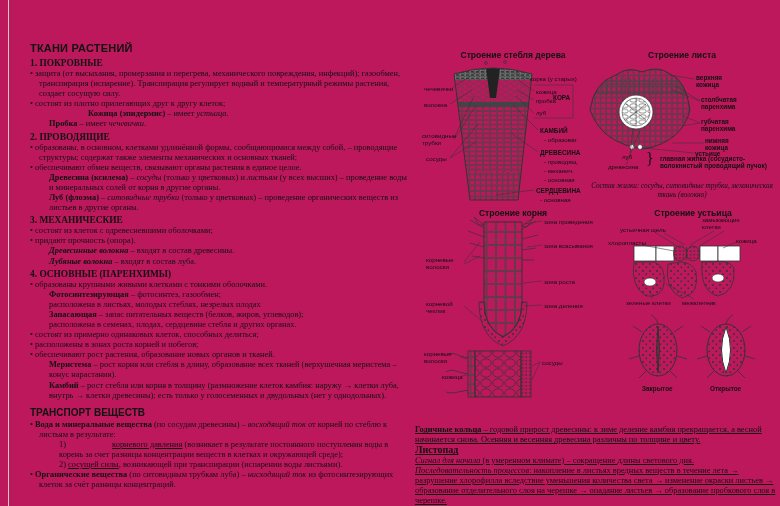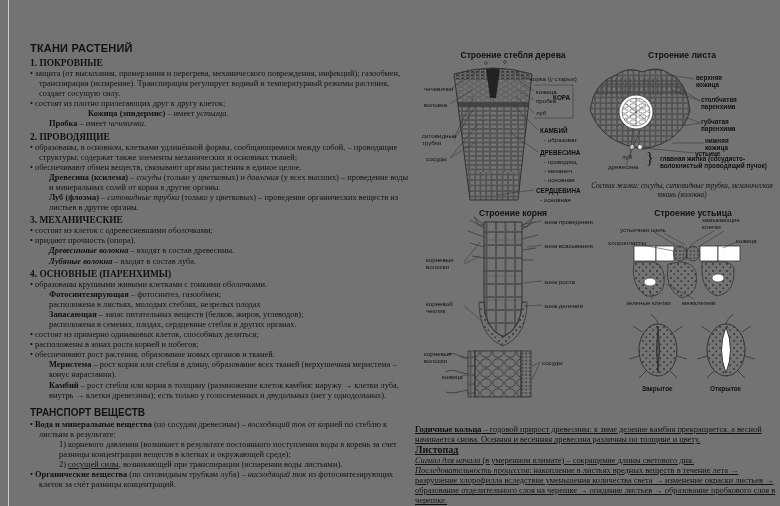--- a/index.html
+++ b/index.html
@@ -1,16 +1,16 @@
 <!DOCTYPE html>
 <html><head>
 <meta charset="utf-8">
 <style>
   html,body{margin:0;padding:0;background:#e8e8e8;}
-  .page{position:relative;width:780px;height:506px;background:#737373;overflow:hidden;
+  .page{position:relative;width:780px;height:506px;background:#be185d;overflow:hidden;
         font-family:"Liberation Serif",serif;color:#111;}
   .scan-edge{position:absolute;left:8px;top:0;width:1px;height:100%;background:#cccccc;}
   
   .left-col{position:absolute;left:30px;top:42px;width:382px;}
   .doc-title{font-family:"Liberation Sans",sans-serif;font-weight:bold;font-size:11px;margin:0 0 4px 0;letter-spacing:.2px;}
   .doc-h2{font-family:"Liberation Sans",sans-serif;font-weight:bold;font-size:10px;margin:6px 0 2px 0;}
   .sec-h{font-size:9.4px;font-weight:bold;margin:2px 0 1px 0;}
   .line{font-size:8.4px;line-height:10.1px;}
   .bullet{padding-left:9px;text-indent:-9px;}
   .bullet::before{content:"• ";}
@@ -40,21 +40,21 @@
     <div class="doc-title">ТКАНИ РАСТЕНИЙ</div>
     <div>
         <div class="sec-h">1. ПОКРОВНЫЕ</div>
         <div class="line bullet"><span>защита (от высыхания, промерзания и перегрева, механического повреждения, инфекций); газообмен, транспирация (испарение). Транспирация регулирует водный и температурный режимы растения, создает сосущую силу.</span></div>
         <div class="line bullet"><span>состоят из плотно прилегающих друг к другу клеток;</span></div>
         <div class="line indent"><span style="font-weight: bold; padding-left: 39px;">Кожица (эпидермис)</span><span> – имеет </span><span style="font-style: italic;">устьица</span><span>.</span></div>
         <div class="line indent"><span style="font-weight: bold;">Пробка</span><span> – имеет </span><span style="font-style: italic;">чечевички</span><span>.</span></div>
         <div class="sec-h">2. ПРОВОДЯЩИЕ</div>
         <div class="line bullet"><span>образованы, в основном, клетками удлинённой формы, сообщающимися между собой, – проводящие структуры; содержат также элементы механических и основных тканей;</span></div>
         <div class="line bullet"><span>обеспечивают обмен веществ, связывают органы растения в единое целое.</span></div>
-        <div class="line indent"><span style="font-weight: bold;">Древесина (ксилема)</span><span> – </span><span style="font-style: italic;">сосуды</span><span> (только у цветковых) и </span><span style="font-style: italic;">давления</span><span> (у всех высших) – проведение воды и минеральных солей от корня в другие органы.</span></div>
+        <div class="line indent"><span style="font-weight: bold;">Древесина (ксилема)</span><span> – </span><span style="font-style: italic;">сосуды</span><span> (только у цветковых) и </span><span style="font-style: italic;">листьям</span><span> (у всех высших) – проведение воды и минеральных солей от корня в другие органы.</span></div>
         <div class="line indent"><span style="font-weight: bold;">Луб (флоэма)</span><span> – </span><span style="font-style: italic;">ситовидные трубки</span><span> (только у цветковых) – проведение органических веществ из листьев в другие органы.</span></div>
         <div class="sec-h">3. МЕХАНИЧЕСКИЕ</div>
         <div class="line bullet"><span>состоят из клеток с одревесневшими оболочками;</span></div>
         <div class="line bullet"><span>придают прочность (опора).</span></div>
         <div class="line indent"><span style="font-weight: bold; font-style: italic;">Древесинные волокна</span><span> – входят в состав древесины.</span></div>
         <div class="line indent"><span style="font-weight: bold; font-style: italic;">Лубяные волокна</span><span> – входят в состав луба.</span></div>
         <div class="sec-h">4. ОСНОВНЫЕ (ПАРЕНХИМЫ)</div>
         <div class="line bullet"><span>образованы крупными живыми клетками с тонкими оболочками.</span></div>
         <div class="line indent"><span style="font-weight: bold;">Фотосинтезирующая</span><span> – фотосинтез, газообмен;</span></div>
         <div class="line cont"><span>расположена в листьях, молодых стеблях, незрелых плодах</span></div>
@@ -62,21 +62,21 @@
         <div class="line cont"><span>расположена в семенах, плодах, сердцевине стебля и других органах.</span></div>
         <div class="line bullet"><span>состоят из примерно одинаковых клеток, способных делиться;</span></div>
         <div class="line bullet"><span>расположены в зонах роста корней и побегов;</span></div>
         <div class="line bullet"><span>обеспечивают рост растения, образование новых органов и тканей.</span></div>
         <div class="line indent"><span style="font-weight: bold;">Меристема</span><span> – рост корня или стебля в длину, образование всех тканей (верхушечная меристема – конус нарастания).</span></div>
         <div class="line indent"><span style="font-weight: bold;">Камбий</span><span> – рост стебля или корня в толщину (размножение клеток камбия: наружу → клетки луба, внутрь → клетки древесины); есть только у голосеменных и двудольных (нет у однодольных).</span></div>
       </div>
     <div class="doc-h2">ТРАНСПОРТ ВЕЩЕСТВ</div>
     <div>
         <div class="line bullet"><span style="font-weight: bold;">Вода и минеральные вещества</span><span> (по сосудам древесины) – </span><span style="font-style: italic;">восходящий ток</span><span> от корней по стеблю к листьям в результате:</span></div>
-        <div class="line num"><span>1) </span><span style="">корневого давления</span><span> (возникает в результате постоянного поступления воды в корень за счет разницы концентрации веществ в клетках и окружающей среде);</span></div>
+        <div class="line num"><span>1) </span><span style="text-decoration: underline; margin-left: 44px;">корневого давления</span><span> (возникает в результате постоянного поступления воды в корень за счет разницы концентрации веществ в клетках и окружающей среде);</span></div>
         <div class="line num"><span>2) </span><span style="text-decoration: underline;">сосущей силы</span><span>, возникающей при транспирации (испарении воды листьями).</span></div>
         <div class="line bullet"><span style="font-weight: bold;">Органические вещества</span><span> (по ситовидным трубкам луба) – </span><span style="font-style: italic;">нисходящий ток</span><span> из фотосинтезирующих клеток за счёт разницы концентраций.</span></div>
       </div>
   </div>
 
   <div class="dblock" style="left:420px;top:48px;width:186px;height:158px">
     <div class="dtitle">Строение стебля дерева</div>
     <svg class="dsvg" viewBox="0 0 186 158">
       <defs>
         <pattern id="pcell" width="9" height="5.5" patternUnits="userSpaceOnUse">

